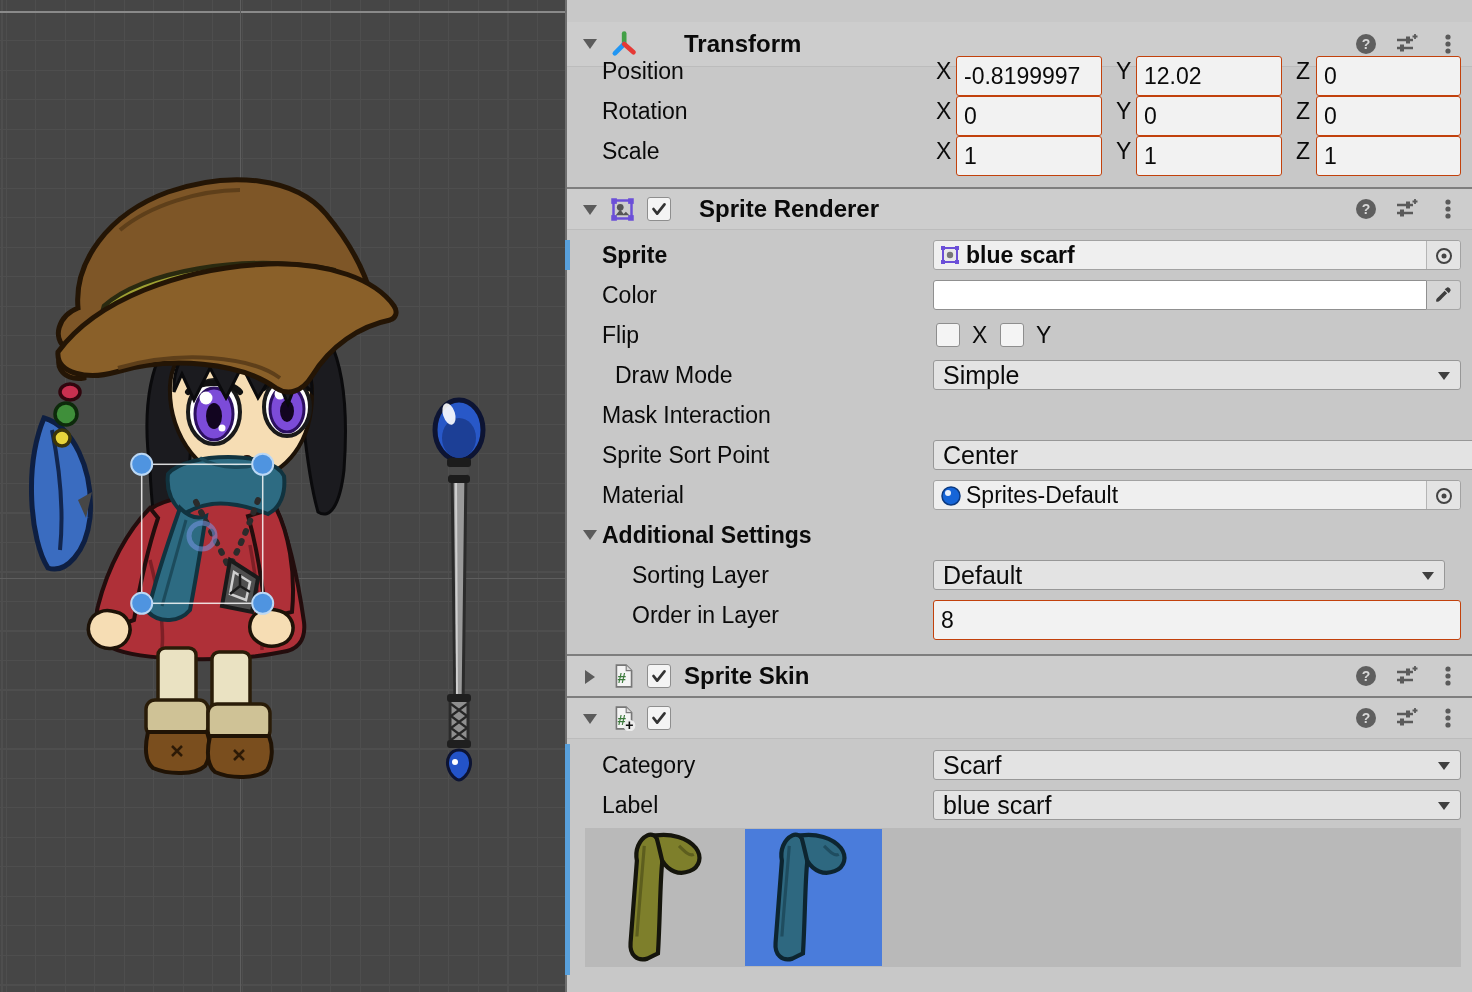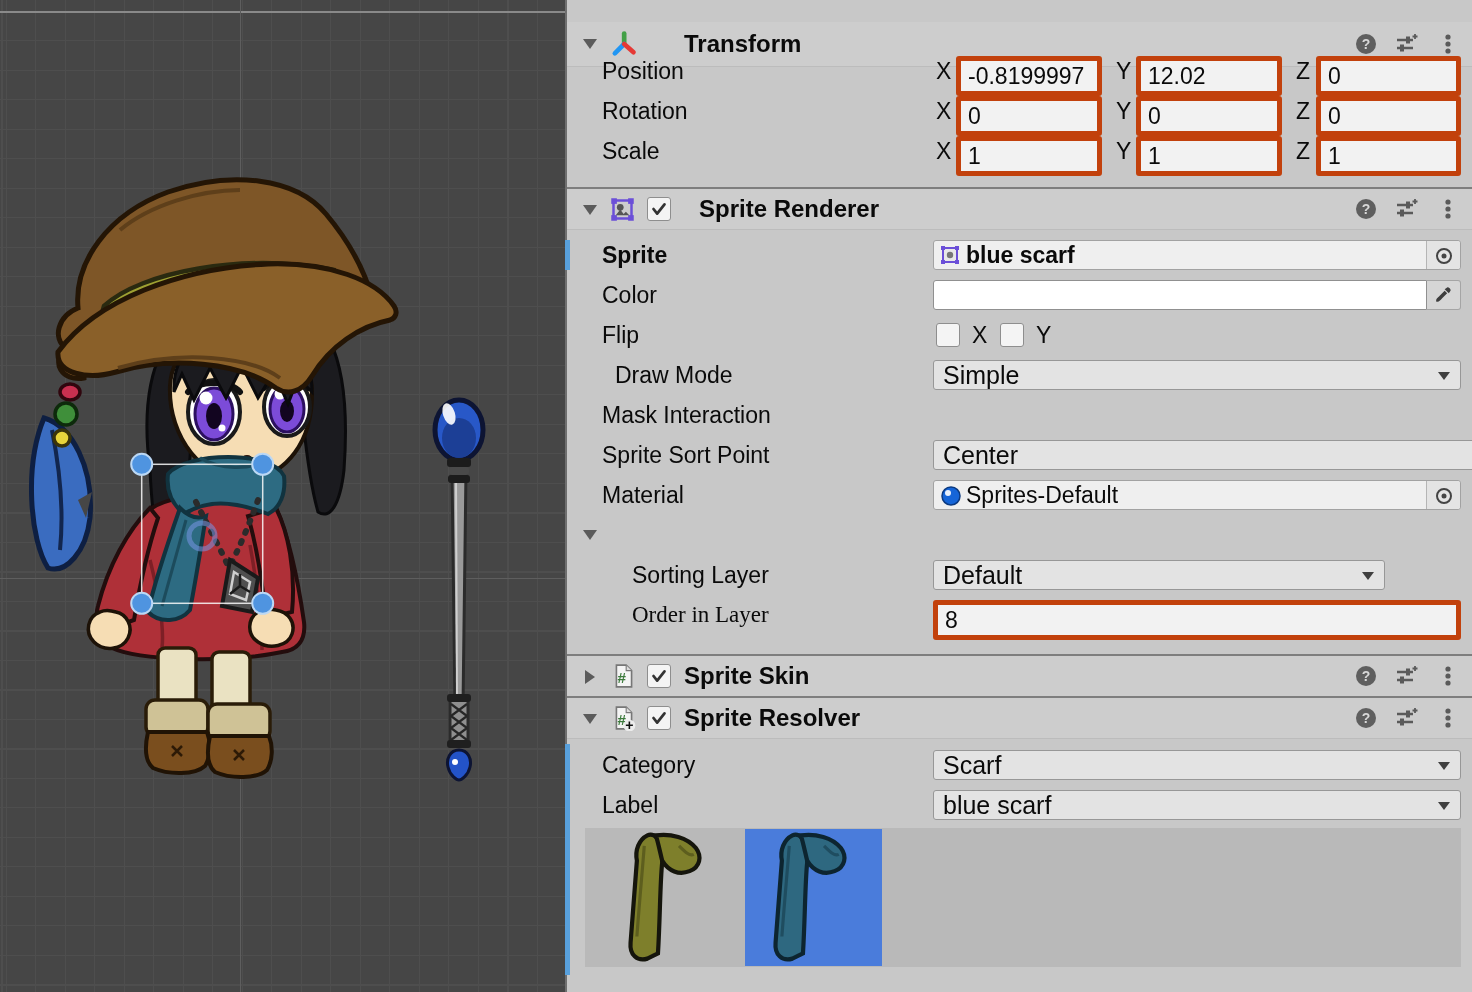--- a/index.html
+++ b/index.html
@@ -14,21 +14,21 @@
   #scene svg{position:absolute;left:0;top:0;}
   
   #panel-border{position:absolute;left:565px;top:0;width:2px;height:992px;background:#6f6f6f;}
   #inspector{position:absolute;left:567px;top:0;width:905px;height:992px;background:#c8c8c8;color:#0a0a0a;}
   .abs{position:absolute;}
   .hdr{position:absolute;left:0;width:905px;height:40px;background:#cdcdcd;border-bottom:1px solid #bcbcbc;}
   .sep{position:absolute;left:0;width:905px;height:2px;background:#7e7e7e;}
   .title{font-size:24px;font-weight:bold;line-height:40px;white-space:nowrap;}
   .lbl{font-size:23px;line-height:30px;white-space:nowrap;}
   .bold{font-weight:bold;}
-  .tfield{position:absolute;height:40px;background:#f2f2f2;border:5px solid #c2410c;border-radius:3px;font-family:"Liberation Sans",sans-serif;font-size:23px;color:#0a0a0a;padding:0 0 0 7px;box-sizing:border-box;outline:none;}
+  .tfield{position:absolute;height:40px;background:#f2f2f2;border:1px solid #c2410c;border-radius:3px;font-family:"Liberation Sans",sans-serif;font-size:23px;color:#0a0a0a;padding:0 0 0 7px;box-sizing:border-box;outline:none;}
   .drop{position:absolute;height:30px;background:#e3e3e3;border:1px solid #979797;border-radius:3px;box-sizing:border-box;}
   .drop .dtext{position:absolute;left:9px;top:0;font-size:25px;line-height:28px;white-space:nowrap;}
   .drop svg{position:absolute;right:10px;top:11px;}
   .obj{position:absolute;height:30px;background:#efefef;border:1px solid #a2a2a2;border-radius:3px;box-sizing:border-box;}
   .obj .otext{position:absolute;left:32px;top:0;font-size:23px;line-height:28px;white-space:nowrap;}
   .picker{position:absolute;right:0;top:0;width:33px;height:28px;background:#e4e4e4;border-left:1px solid #b5b5b5;border-radius:0 3px 3px 0;}
   .picker svg{position:absolute;left:7px;top:5px;}
   .chk{position:absolute;width:24px;height:24px;background:#f4f4f4;border:1px solid #8e8e8e;border-radius:3px;box-sizing:border-box;}
   .bluebar{position:absolute;left:-2px;width:5px;background:#58a0dc;}
   .hicons{position:absolute;top:8px;width:24px;height:24px;}
@@ -322,30 +322,31 @@
         <svg width="20" height="20" viewBox="0 0 20 20">
             <circle cx="10" cy="10" r="7" stroke="#444" stroke-width="2" fill="none"></circle>
             <circle cx="10" cy="10" r="2.5" fill="#444"></circle>
           </svg>
       </div>
     </div>
 
     <svg class="abs" style="left:14px;top:528px;" width="18" height="14">
         <polygon points="2,2 16,2 9,12" fill="#5b5b5b"></polygon>
       </svg>
+    <span class="lbl bold abs" style="left:35px;top:520px;">Additional Settings</span>
 
     <span class="lbl abs" style="left:65px;top:560px;">Sorting Layer</span>
-    <div class="drop" style="left:366px;top:560px;width:452px;">
+    <div class="drop" style="left:366px;top:560px;width:512px;">
       <span class="dtext">Default</span>
       <svg width="12" height="8">
           <polygon points="0,0 12,0 6,8" fill="#3f3f3f"></polygon>
         </svg>
     </div>
 
-    <span class="lbl abs" style="left:65px;top:600px;font-family:Liberation Serif, serif;">Order in Layer</span>
+    <span class="lbl abs" style="left:65px;top:600px;">Order in Layer</span>
     <input class="tfield" style="left: 366px; top: 600px; width: 528px;" value="8">
 
     <div class="sep" style="top:654px;"></div>
     <div class="hdr" style="top:656px;">
       <svg class="abs" style="left:16px;top:12px;" width="14" height="18">
           <polygon points="2,2 12,9 2,16" fill="#5b5b5b"></polygon>
         </svg>
       <svg class="abs" style="left:44px;top:7px;" width="26" height="26" viewBox="0 0 24 24">
         <path d="M5,2 h9 l5,5 v15 h-14 Z" fill="#f4f4f4" stroke="#777" stroke-width="1.5"></path>
         <path d="M14,2 v5 h5" fill="#ddd" stroke="#777" stroke-width="1"></path>
@@ -385,21 +386,20 @@
         <path d="M14,2 v5 h5" fill="#ddd" stroke="#777" stroke-width="1"></path>
         <text x="6" y="18" font-size="14" font-weight="bold" fill="#3c7a3c">#</text>
         <circle cx="17" cy="19" r="5.5" fill="#ececec"></circle>
         <text x="17" y="23.5" text-anchor="middle" font-size="13" font-weight="bold" fill="#111">+</text>
       </svg>
       <div class="chk" style="left:80px;top:8px;">
         <svg width="22" height="22" viewBox="0 0 24 24">
             <path d="M6,12 L10,17 L18,7" stroke="#333" stroke-width="3" fill="none" stroke-linecap="round" stroke-linejoin="round"></path>
           </svg>
       </div>
-      <span class="title abs" style="left:117px;">Sprite Resolver</span>
       <svg class="hicons" style="left:787px;" viewBox="0 0 24 24">
           <circle cx="12" cy="12" r="10" fill="#5f5f5f"></circle>
           <text x="12" y="17" text-anchor="middle" font-size="14" font-weight="bold" fill="#d8d8d8">?</text>
         </svg>
       <svg class="hicons" style="left:827px;" viewBox="0 0 24 24">
           <line x1="3" y1="8" x2="19" y2="8" stroke="#5a5a5a" stroke-width="2.5"></line>
           <rect x="12" y="4.5" width="4" height="7" fill="#5a5a5a"></rect>
           <line x1="3" y1="16" x2="19" y2="16" stroke="#5a5a5a" stroke-width="2.5"></line>
           <rect x="6" y="12.5" width="4" height="7" fill="#5a5a5a"></rect>
           <path d="M21,2 v5 M18.5,4.5 h5" stroke="#5a5a5a" stroke-width="1.8"></path>

